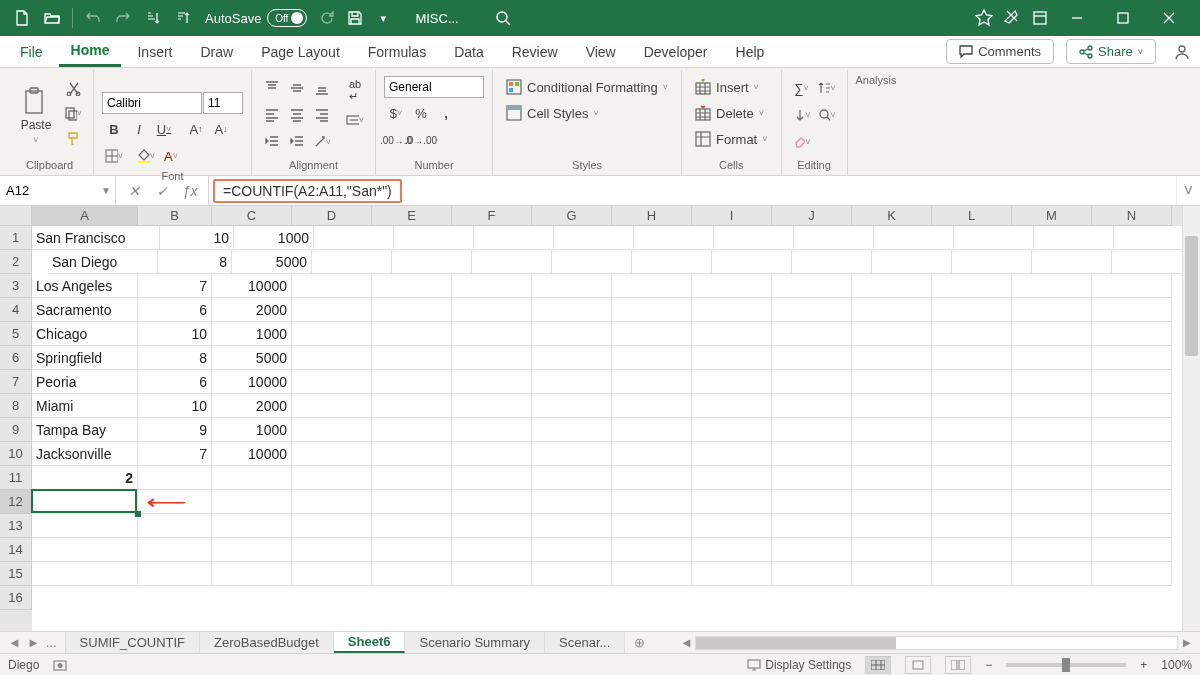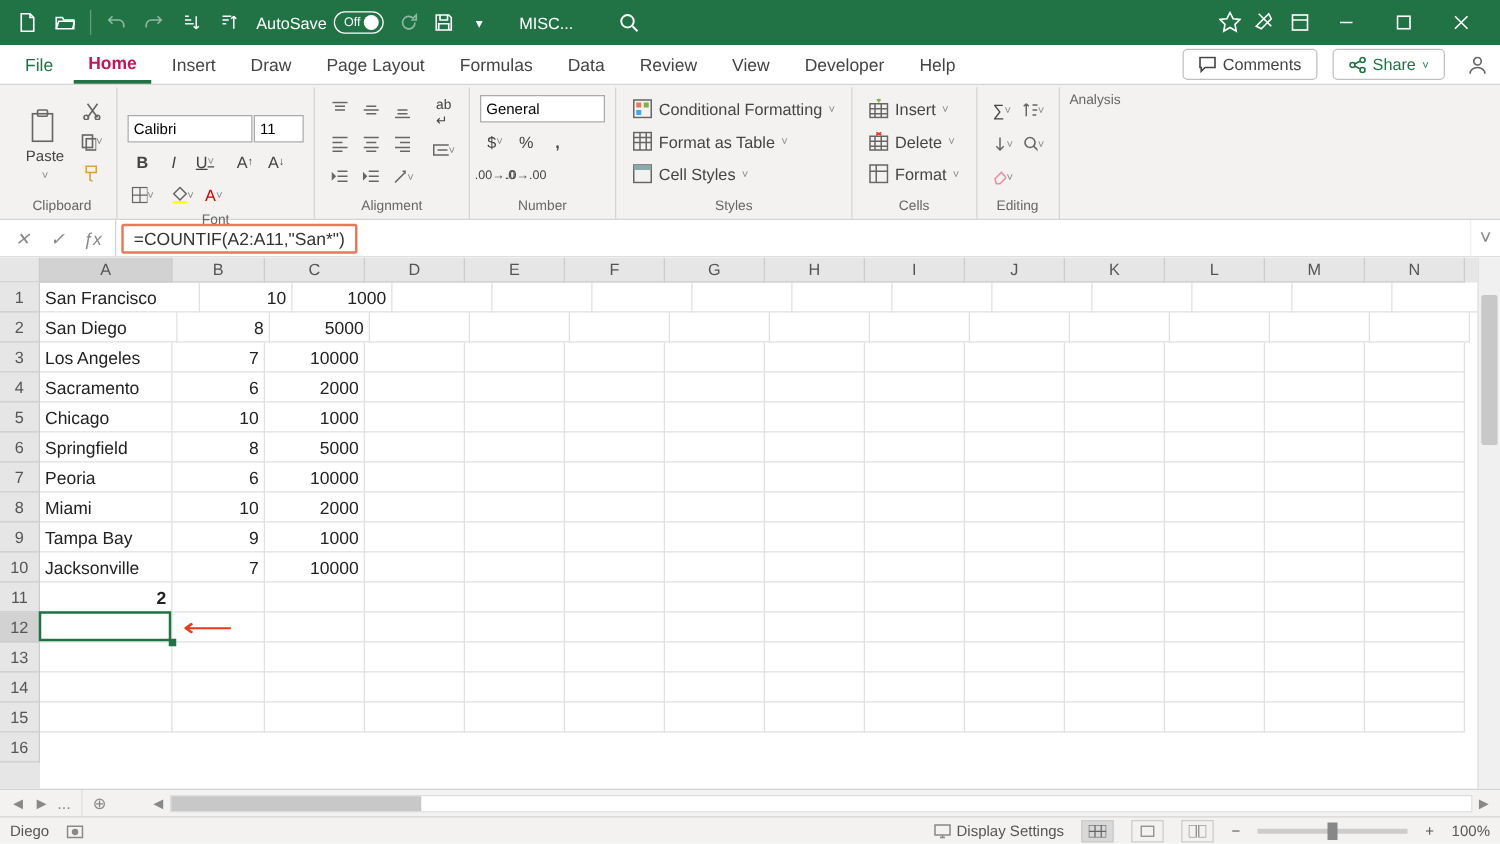--- a/index.html
+++ b/index.html
@@ -15,21 +15,21 @@
 .titlebar .doc-name { margin-left: 18px; }
 .titlebar .search-icon-area { margin-left: 30px; }
 .titlebar .spacer { flex: 1; }
 .titlebar .win-btn { width: 46px; height: 36px; display: flex; align-items: center; justify-content: center; cursor: pointer; }
 .qat-divider{ width:1px; height:20px; background:rgba(255,255,255,0.3); margin:0 4px;}
 
 
 .ribbon-tabs { height: 32px; background: #fff; border-bottom: 1px solid #d4d4d4; display: flex; align-items: stretch; padding-left: 8px; gap: 4px; }
 .ribbon-tab { padding: 0 12px; display: flex; align-items: center; font-size: 14px; color: #444; cursor: pointer; }
 .ribbon-tab.file { color: #217346; font-weight: 400; }
-.ribbon-tab.active { color: #be185d; font-weight: 600; border-bottom: 3px solid #217346; }
+.ribbon-tab.active { color: #15803d; font-weight: 600; border-bottom: 3px solid #217346; }
 .ribbon-tabs .spacer { flex: 1; }
 .ribbon-tabs .right-btn { display: flex; align-items: center; padding: 4px 12px; margin: 3px 4px; border: 1px solid #bfbfbf; border-radius: 4px; font-size: 13px; color: #444; cursor: pointer; gap:5px;}
 .ribbon-tabs .right-btn.share { background:#fff; color:#217346;}
 .ribbon-tabs .icon-btn { width: 36px; display: flex; align-items: center; justify-content: center; cursor:pointer; color:#666;}
 
 
 .ribbon { height: 108px; background: #f3f2f1; border-bottom: 1px solid #d4d4d4; display: flex; padding: 2px 6px 0 6px; }
 .ribbon-group { display: flex; flex-direction: column; padding: 2px 8px 2px 8px; border-right: 1px solid #d4d4d4; }
 .ribbon-group:last-child{border-right:none;}
 .ribbon-group-content { flex: 1; display: flex; align-items: flex-start; gap: 3px; padding-top: 4px;}
@@ -402,27 +402,20 @@
               <rect x="1" y="1" width="14" height="14"></rect>
               <rect x="3" y="3" width="4" height="4" fill="#e8795b" stroke="none"></rect>
               <rect x="9" y="3" width="4" height="4" fill="#7cb342" stroke="none"></rect>
               <rect x="3" y="9" width="4" height="4" fill="#42a5f5" stroke="none"></rect>
             </svg>
             <span>Conditional Formatting</span>
           </div>
         <div class="styles-btn dd">
             <svg width="16" height="16" fill="none" stroke="#666" stroke-width="1.2">
               <rect x="1" y="1" width="14" height="14"></rect>
-              <path d="M1 5h14M1 9h14M6 1v14M11 1v14"></path>
-            </svg>
-            <span>Format as Table</span>
-          </div>
-        <div class="styles-btn dd">
-            <svg width="16" height="16" fill="none" stroke="#666" stroke-width="1.2">
-              <rect x="1" y="1" width="14" height="14"></rect>
               <rect x="1" y="1" width="14" height="4" fill="#8aa" stroke="none"></rect>
             </svg>
             <span>Cell Styles</span>
           </div>
       </div>
     </div>
     <div class="ribbon-group-label">Styles</div>
   </div>
 
   <div class="ribbon-group">
@@ -491,20 +484,24 @@
     </div>
     <div class="ribbon-group-label">Editing</div>
   </div>
 
   <div class="ribbon-group">
     <div class="ribbon-group-label">Analysis</div>
   </div>
 </div>
 
 <div class="formula-bar">
+  <div class="name-box">
+      <span>A12</span>
+      <span class="dd-ar">▼</span>
+    </div>
   <div class="fb-buttons">
     <div class="fb-btn">✕</div>
     <div class="fb-btn">✓</div>
     <div class="fb-btn">ƒx</div>
   </div>
   <div class="formula-input-wrap">
     <span class="formula-highlight">=COUNTIF(A2:A11,"San*")</span>
   </div>
   <div class="fb-expand">˅</div>
 </div>
@@ -556,21 +553,21 @@
         <div class="cell" style="width: 80px;"></div>
         <div class="cell" style="width: 80px;"></div>
         <div class="cell" style="width: 80px;"></div>
         <div class="cell" style="width: 80px;"></div>
         <div class="cell" style="width: 80px;"></div>
         <div class="cell" style="width: 80px;"></div>
         <div class="cell" style="width: 80px;"></div>
         <div class="cell" style="width: 80px;"></div>
       </div>
       <div class="row">
-        <div class="cell" style="width: 110px;">San Diego</div>
+        <div class="cell" style="width: 110px; margin-left: 16px;">San Diego</div>
         <div class="cell num" style="width: 74px;">8</div>
         <div class="cell num" style="width: 80px;">5000</div>
         <div class="cell" style="width: 80px;"></div>
         <div class="cell" style="width: 80px;"></div>
         <div class="cell" style="width: 80px;"></div>
         <div class="cell" style="width: 80px;"></div>
         <div class="cell" style="width: 80px;"></div>
         <div class="cell" style="width: 80px;"></div>
         <div class="cell" style="width: 80px;"></div>
         <div class="cell" style="width: 80px;"></div>
@@ -793,20 +790,27 @@
   <div class="vscroll">
       <div class="vscroll-thumb"></div>
     </div>
 </div>
 
 <div class="sheet-tab-bar">
   <div class="sheet-nav">
       <span>◄</span>
       <span>►</span>
       <span>...</span>
+    </div>
+  <div id="sheet-tabs" style="display:flex;">
+      <div class="sheet-tab">SUMIF_COUNTIF</div>
+      <div class="sheet-tab">ZeroBasedBudget</div>
+      <div class="sheet-tab active">Sheet6</div>
+      <div class="sheet-tab">Scenario Summary</div>
+      <div class="sheet-tab">Scenar...</div>
     </div>
   <div class="new-sheet">⊕</div>
   <div class="hscroll">
       <span class="hscroll-btn">◄</span>
       <div class="hscroll-track">
         <div class="hscroll-thumb"></div>
       </div>
       <span class="hscroll-btn">►</span>
     </div>
 </div>

